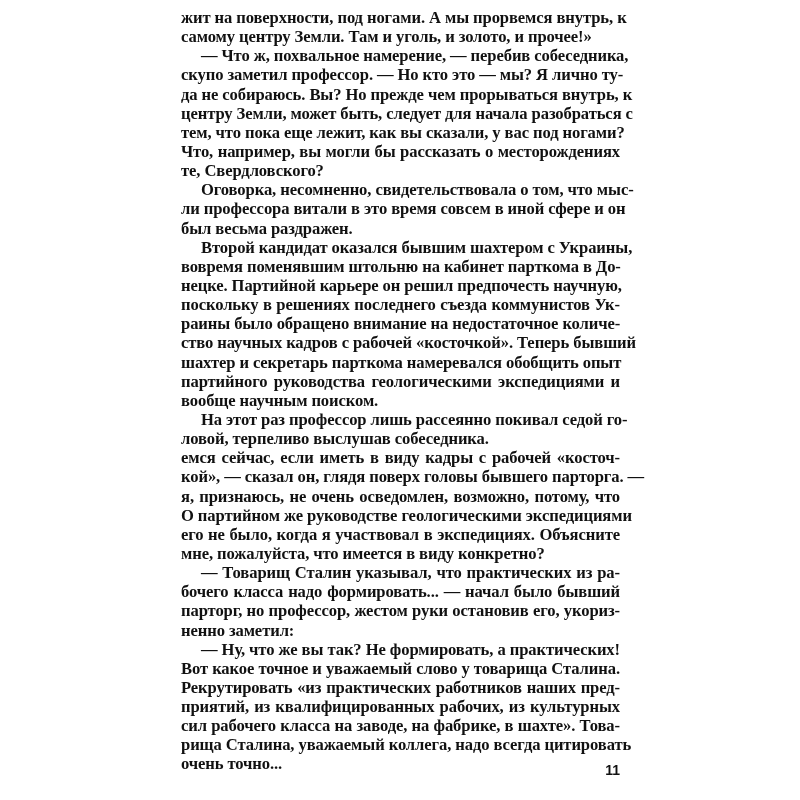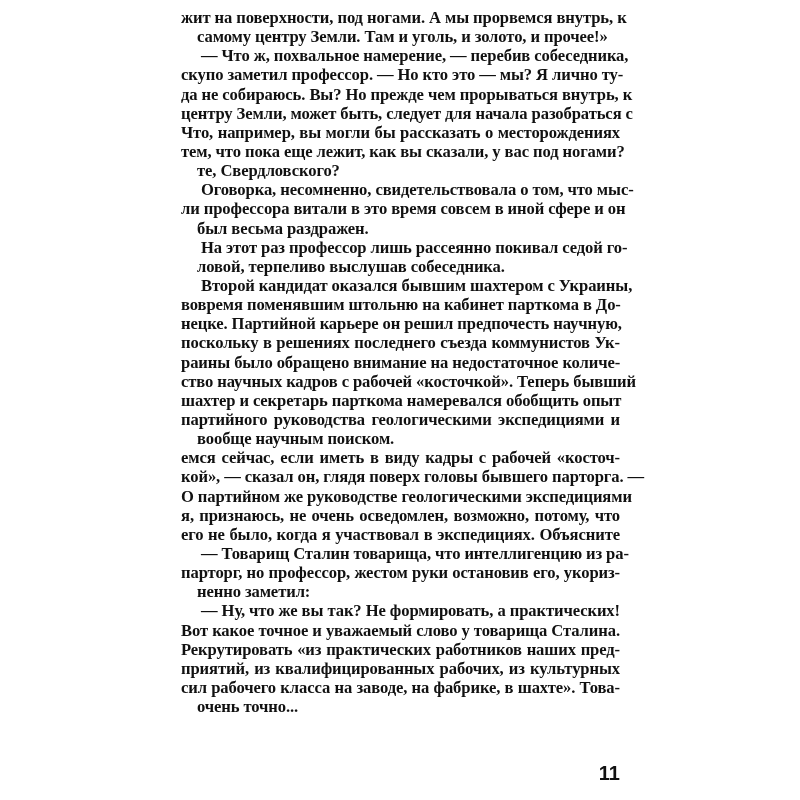--- a/index.html
+++ b/index.html
@@ -27,88 +27,90 @@
   }
   .line {
     display: block;
     white-space: nowrap;
     height: 19.15px;
     text-align: justify;
     text-align-last: justify;
   }
   .line.last {
     text-align-last: left;
-    margin-left: 16px;
   }
   .line.indent {
     padding-left: 20px;
   }
   .page-number {
     position: absolute;
     left: 595px;
     top: 762px;
     width: 25px;
     text-align: right;
     font-family: "Liberation Sans", sans-serif;
     font-weight: bold;
-    font-size: 20px;
+    font-size: 14px;
     color: #111111;
   }
 </style>
 </head>
 <body>
 
 <div class="page" id="page-body">
     <div>
       <span class="line">жит на поверхности, под ногами. А мы прорвемся внутрь, к</span>
       <span class="line last">самому центру Земли. Там и уголь, и золото, и прочее!»</span>
     </div>
     <div>
       <span class="line indent">— Что ж, похвальное намерение, — перебив собеседника,</span>
       <span class="line">скупо заметил профессор. — Но кто это — мы? Я лично ту-</span>
       <span class="line">да не собираюсь. Вы? Но прежде чем прорываться внутрь, к</span>
       <span class="line">центру Земли, может быть, следует для начала разобраться с</span>
+      <span class="line">тем, что пока еще лежит, как вы сказали, у вас под ногами?</span>
       <span class="line">Что, например, вы могли бы рассказать о месторождениях</span>
-      <span class="line">тем, что пока еще лежит, как вы сказали, у вас под ногами?</span>
       <span class="line last">те, Свердловского?</span>
     </div>
     <div>
       <span class="line indent">Оговорка, несомненно, свидетельствовала о том, что мыс-</span>
       <span class="line">ли профессора витали в это время совсем в иной сфере и он</span>
       <span class="line last">был весьма раздражен.</span>
-    </div>
-    <div>
-      <span class="line indent">На этот раз профессор лишь рассеянно покивал седой го-</span>
-      <span class="line last">ловой, терпеливо выслушав собеседника.</span>
     </div>
     <div>
       <span class="line indent">Второй кандидат оказался бывшим шахтером с Украины,</span>
       <span class="line">вовремя поменявшим штольню на кабинет парткома в До-</span>
       <span class="line">нецке. Партийной карьере он решил предпочесть научную,</span>
       <span class="line">поскольку в решениях последнего съезда коммунистов Ук-</span>
       <span class="line">раины было обращено внимание на недостаточное количе-</span>
       <span class="line">ство научных кадров с рабочей «косточкой». Теперь бывший</span>
       <span class="line">шахтер и секретарь парткома намеревался обобщить опыт</span>
       <span class="line">партийного руководства геологическими экспедициями и</span>
       <span class="line last">вообще научным поиском.</span>
     </div>
     <div>
+      <span class="line indent">На этот раз профессор лишь рассеянно покивал седой го-</span>
+      <span class="line last">ловой, терпеливо выслушав собеседника.</span>
+    </div>
+    <div>
       <span class="line">емся сейчас, если иметь в виду кадры с рабочей «косточ-</span>
       <span class="line">кой», — сказал он, глядя поверх головы бывшего парторга. —</span>
+      <span class="line">я, признаюсь, не очень осведомлен, возможно, потому, что</span>
       <span class="line">О партийном же руководстве геологическими экспедициями</span>
-      <span class="line">я, признаюсь, не очень осведомлен, возможно, потому, что</span>
       <span class="line">его не было, когда я участвовал в экспедициях. Объясните</span>
+      <span class="line last">мне, пожалуйста, что имеется в виду конкретно?</span>
     </div>
     <div>
-      <span class="line indent">— Товарищ Сталин товарища, что интеллигенцию из ра-</span>
+      <span class="line indent">— Товарищ Сталин указывал, что практических из ра-</span>
+      <span class="line">бочего класса надо формировать... — начал было бывший</span>
       <span class="line">парторг, но профессор, жестом руки остановив его, укориз-</span>
       <span class="line last">ненно заметил:</span>
     </div>
     <div>
       <span class="line indent">— Ну, что же вы так? Не формировать, а практических!</span>
       <span class="line">Вот какое точное и уважаемый слово у товарища Сталина.</span>
       <span class="line">Рекрутировать «из практических работников наших пред-</span>
       <span class="line">приятий, из квалифицированных рабочих, из культурных</span>
       <span class="line">сил рабочего класса на заводе, на фабрике, в шахте». Това-</span>
+      <span class="line">рища Сталина, уважаемый коллега, надо всегда цитировать</span>
       <span class="line last">очень точно...</span>
     </div>
   </div>
 <div class="page-number">11</div>
 
 </body></html>

